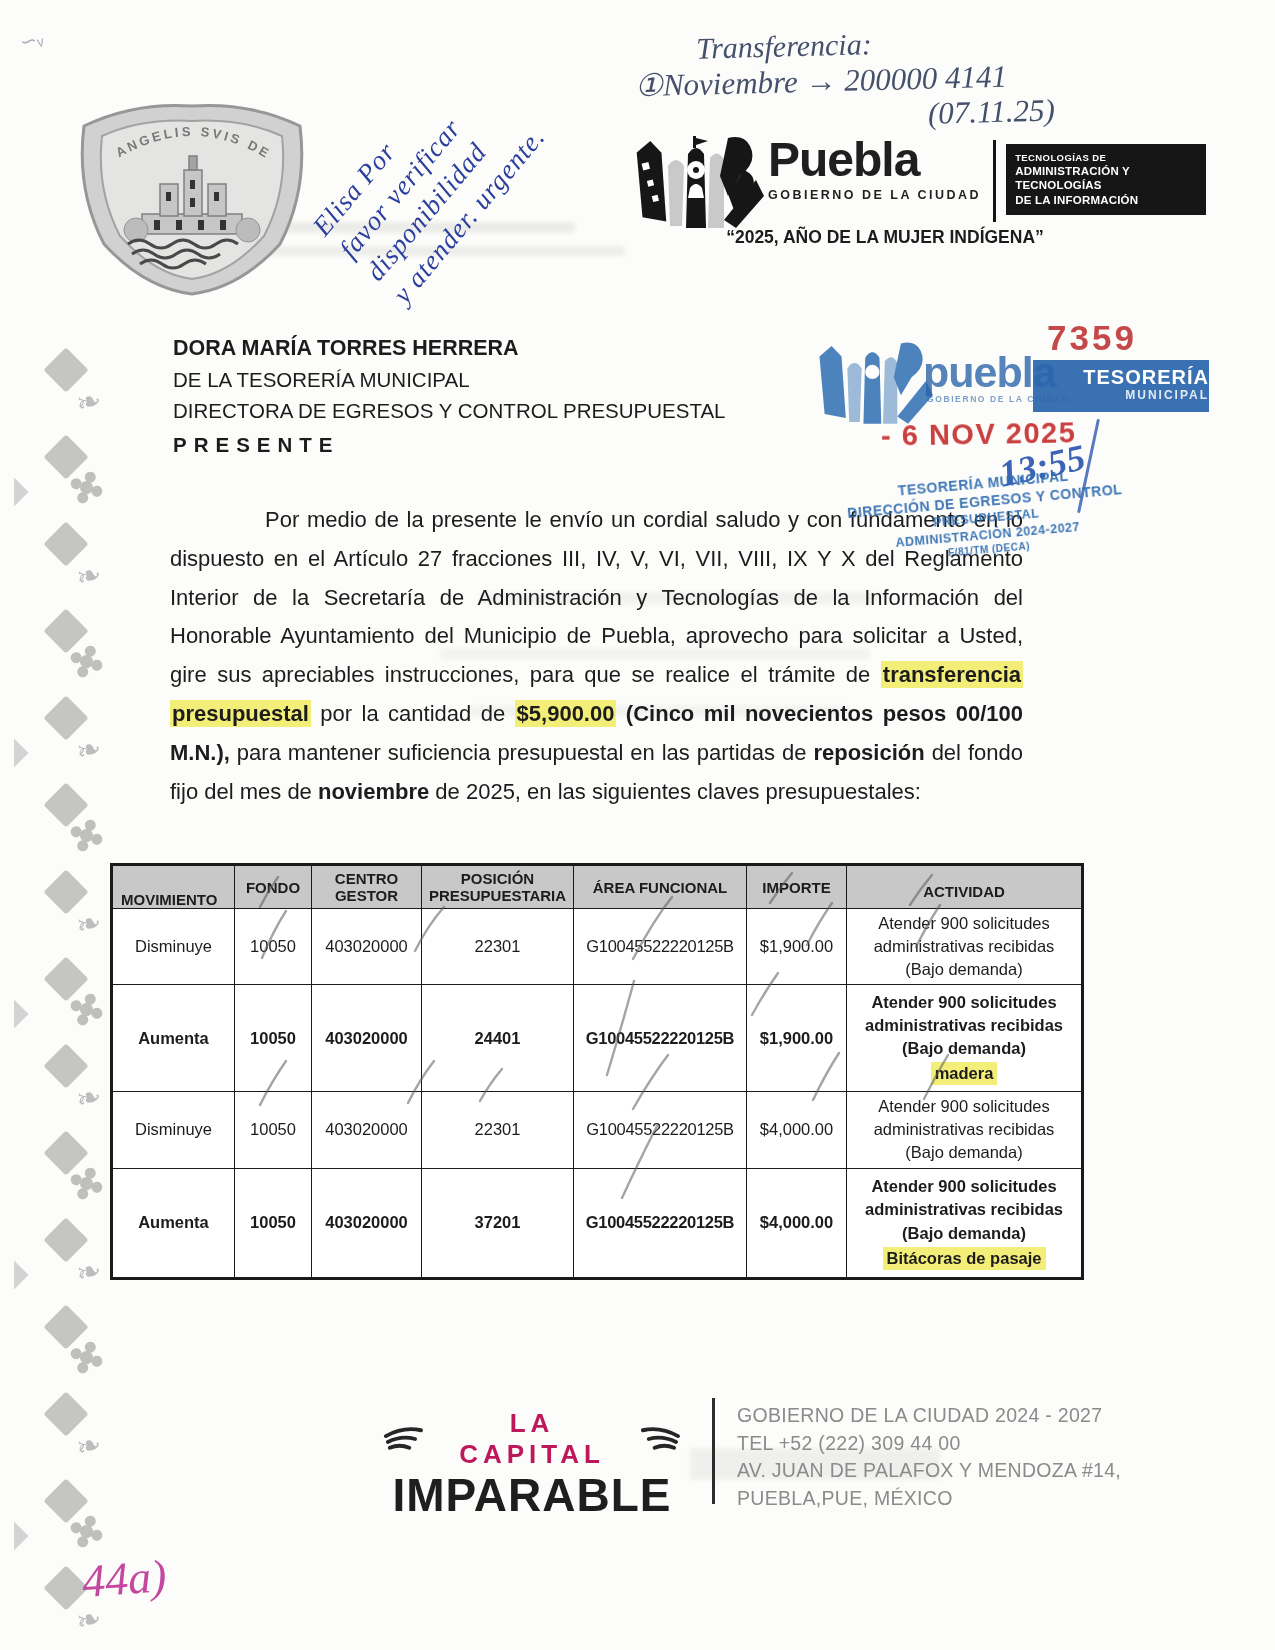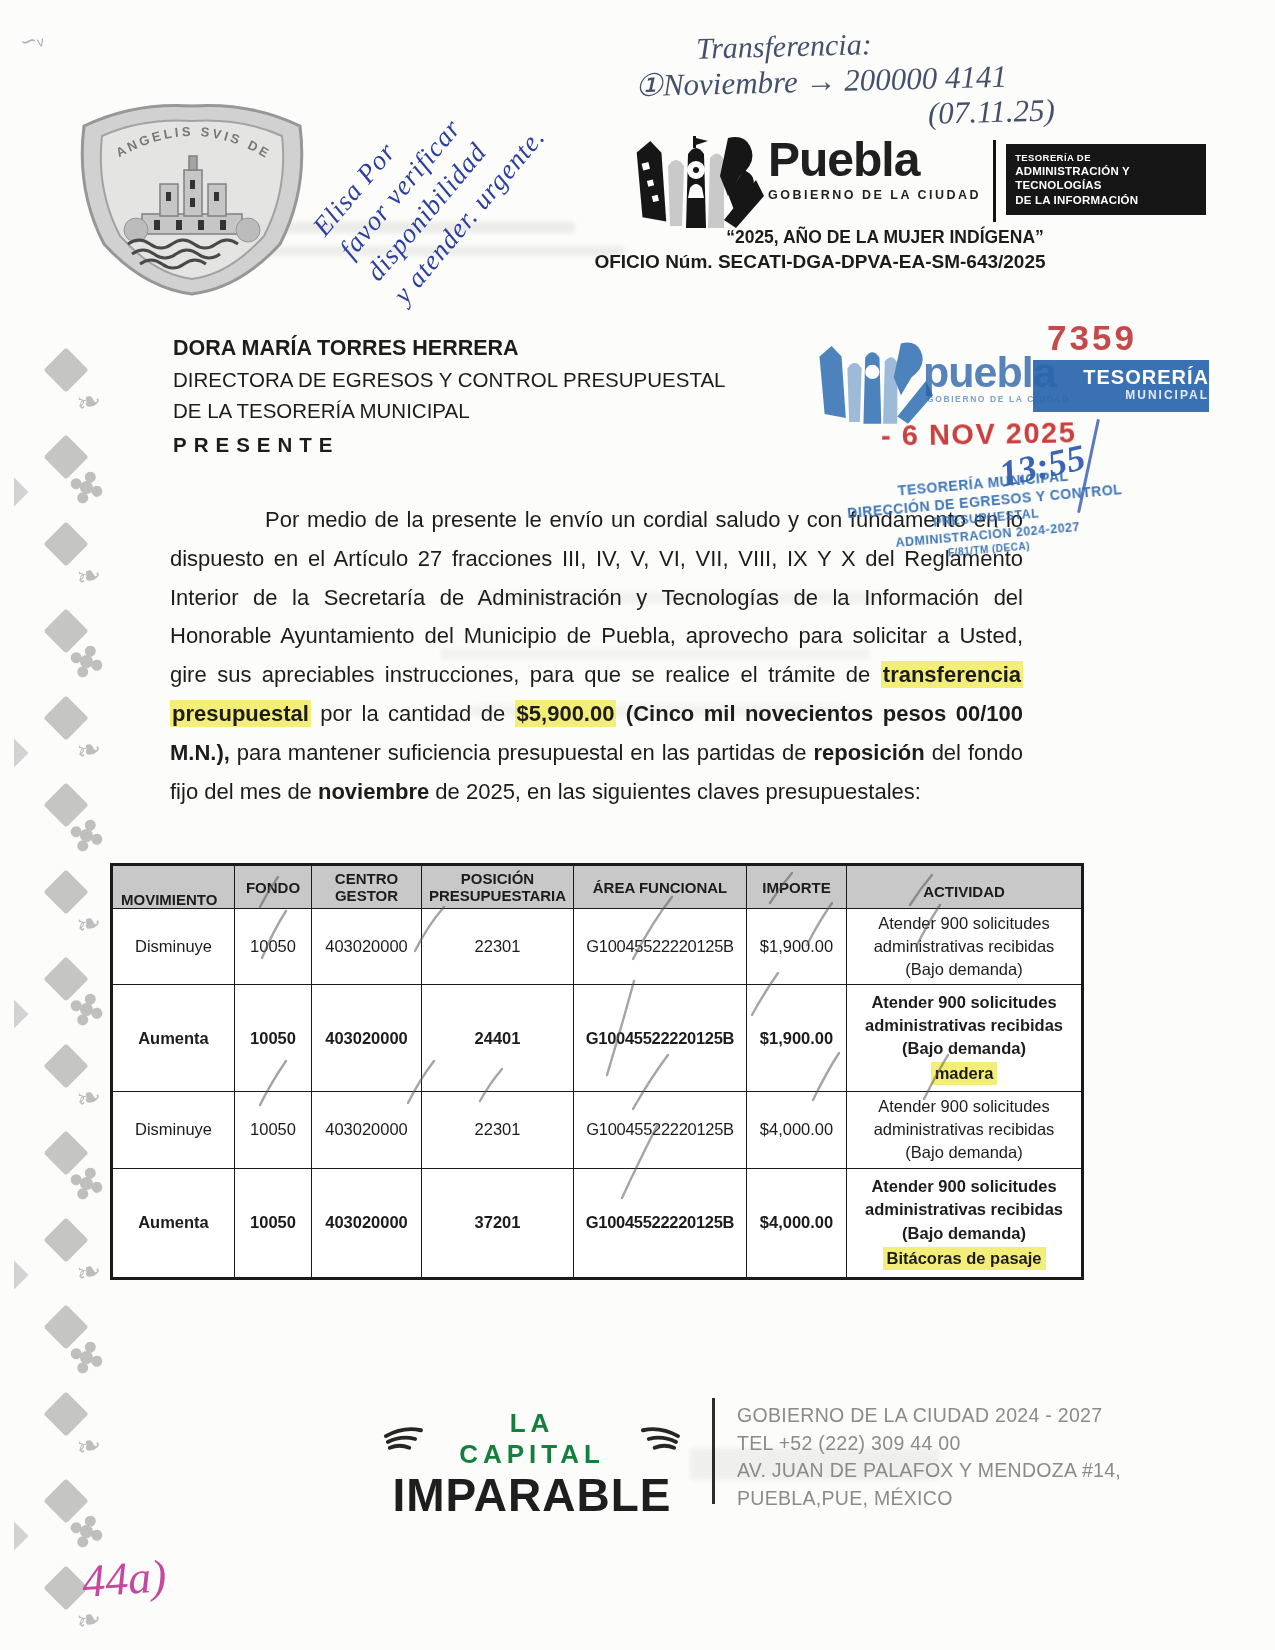--- a/index.html
+++ b/index.html
@@ -84,21 +84,21 @@
   table.budget .th-act{vertical-align:bottom; padding-bottom:8px;}
   tr.r1 td{height:68px;} tr.r2 td{height:100px;} tr.r3 td{height:66px;} tr.r4 td{height:102px;}
   tr.bold-row td{font-weight:700;}
   td.mov{text-align:left; padding-left:14px;}
   td.area{letter-spacing:-.3px;}
   td.act{font-size:16px; line-height:1.4; white-space:pre-line; padding:4px 6px;}
   .act-hl{display:inline-block; margin-top:2px; font-weight:800; background:#f3ee77; padding:0 4px;text-align:center;}
   .ticks{position:absolute; left:0; top:0; pointer-events:none;}
   
   .footer-brand{position:absolute; left:382px; top:1408px; width:300px; text-align:center; z-index:1;}
-  .fb-top{display:flex; align-items:center; justify-content:center; gap:11px; font-size:26px; font-weight:800; letter-spacing:5px; color:#15803d;}
+  .fb-top{display:flex; align-items:center; justify-content:center; gap:11px; font-size:26px; font-weight:800; letter-spacing:5px; color:#be185d;}
   .fb-bottom{font-size:46px; font-weight:700; letter-spacing:1px; color:#1e1e1e; margin-top:-2px;}
   .footer-divider{position:absolute; left:712px; top:1398px; width:2.5px; height:106px; background:#2c2c2c; z-index:1;}
   .footer-address{position:absolute; left:737px; top:1402px; font-size:19.5px; line-height:27.5px; color:#8b8b8b; letter-spacing:.3px; z-index:1;}
   
   .pink-note{position:absolute; left:82px; top:1552px; font-size:46px; color:#c4489f; transform:rotate(-4deg);
     font-family:cursive; font-style:italic; z-index:2;}
   .corner-artifact{position:absolute; left:20px; top:28px; font-size:20px; color:#a9adbd; transform:rotate(-12deg); z-index:1;}
 </style>
 </head>
 <body>
@@ -250,33 +250,32 @@
         <path d="M128 34 Q142 40 136 54 L118 74 L112 58 Z" fill="#161616"></path>
         <path d="M140 44 L148 60 L120 92 L108 84 Z" fill="#161616"></path>
       </g>
     </svg>
     <div class="hl-word">
       <div class="hl-puebla">Puebla</div>
       <div class="hl-gob">GOBIERNO DE LA CIUDAD</div>
     </div>
     <div class="hl-bar"></div>
     <div class="hl-box">
-      <div class="b1">TESORERÍA DE</div>
+      <div class="b1">TECNOLOGÍAS DE</div>
       <div class="b2">ADMINISTRACIÓN Y TECNOLOGÍAS</div>
       <div class="b3">DE LA INFORMACIÓN</div>
     </div>
   </div>
 
   <div class="slogan">“2025, AÑO DE LA MUJER INDÍGENA”</div>
-  <div class="oficio">OFICIO Núm. SECATI-DGA-DPVA-EA-SM-643/2025</div>
 
   <div class="recipient">
     <div class="name">DORA MARÍA TORRES HERRERA</div>
+    <div>DE LA TESORERÍA MUNICIPAL</div>
     <div>DIRECTORA DE EGRESOS Y CONTROL PRESUPUESTAL</div>
-    <div>DE LA TESORERÍA MUNICIPAL</div>
     <div class="salut">PRESENTE</div>
   </div>
 
   <div class="stamp-area">
     <svg class="stamp-blue-logo" width="132" height="92" viewBox="0 0 148 95">
       <g fill="#2f6fb3">
         <path d="M28 14 L44 6 L52 20 L40 88 L18 78 Z" transform="rotate(-14 35 45)"></path>
         <path d="M52 30 Q60 18 68 30 L66 90 L54 90 Z" opacity=".55"></path>
         <path d="M72 18 Q80 6 88 18 L90 92 L70 92 Z"></path>
         <circle cx="80" cy="34" r="8" fill="#fff"></circle>

